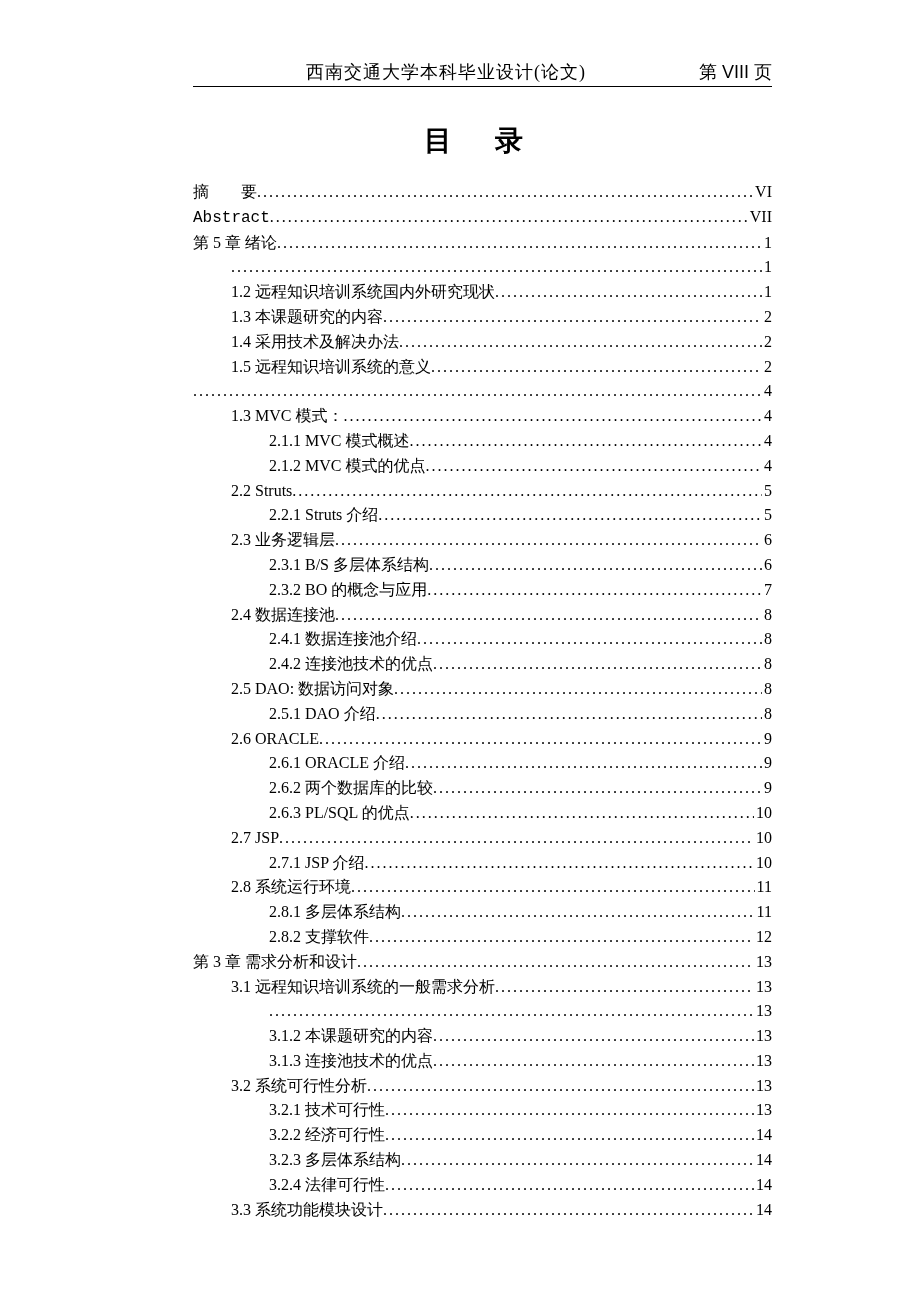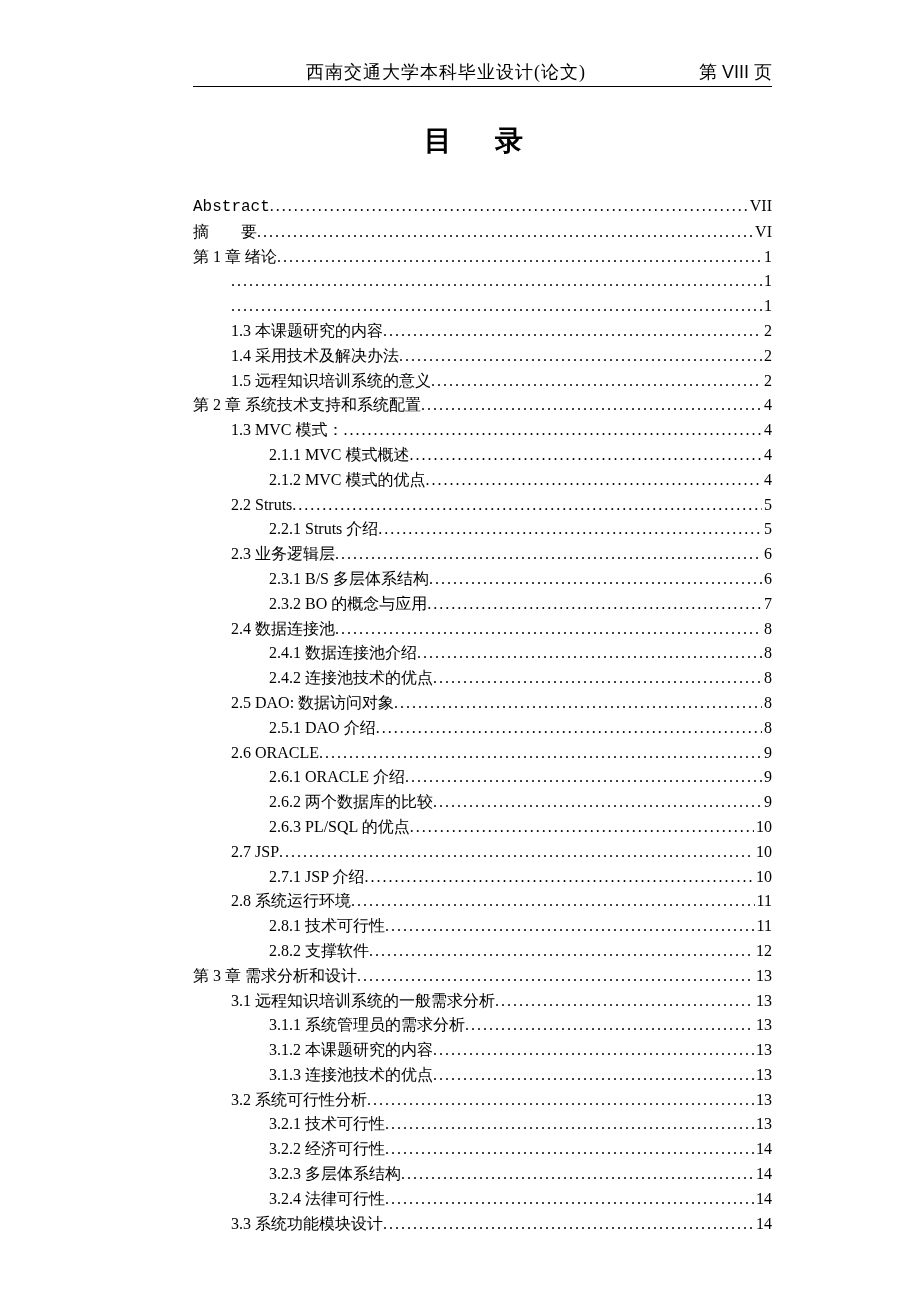--- a/index.html
+++ b/index.html
@@ -31,21 +31,21 @@
     letter-spacing: 1px;
   }
   .header-right {
     font-family: Liberation Sans, sans-serif;
     white-space: nowrap;
   }
   .title {
     text-align: center;
     font-size: 28px;
     font-weight: bold;
-    margin: 35px 0 34px 0;
+    margin: 35px 0 20px 0;
     letter-spacing: 18px;
   }
   .toc {
     font-size: 16px;
     line-height: 1.55;
   }
   .toc-row {
     display: flex;
     align-items: baseline;
     white-space: nowrap;
@@ -78,59 +78,59 @@
 
   <div class="header-row">
     <span class="header-center">西南交通大学本科毕业设计(论文)</span>
     <span class="header-right">第 VIII 页</span>
   </div>
 
   <div class="title">目 录</div>
 
   <div class="toc" id="toc">
       <div class="toc-row">
+        <span class="toc-label">摘　　要</span>
+        <span class="toc-dots"></span>
+        <span class="toc-page">VI</span>
+      </div>
+      <div class="toc-row">
         <span class="toc-label latin">Abstract</span>
         <span class="toc-dots"></span>
         <span class="toc-page">VII</span>
       </div>
       <div class="toc-row">
-        <span class="toc-label">摘　　要</span>
-        <span class="toc-dots"></span>
-        <span class="toc-page">VI</span>
-      </div>
-      <div class="toc-row">
-        <span class="toc-label">第 1 章 绪论</span>
+        <span class="toc-label">第 5 章 绪论</span>
         <span class="toc-dots"></span>
         <span class="toc-page">1</span>
       </div>
       <div class="toc-row ind1">
         <span class="toc-dots"></span>
         <span class="toc-page">1</span>
       </div>
       <div class="toc-row ind1">
+        <span class="toc-label">1.2 远程知识培训系统国内外研究现状 </span>
         <span class="toc-dots"></span>
         <span class="toc-page">1</span>
       </div>
       <div class="toc-row ind1">
         <span class="toc-label">1.3 本课题研究的内容 </span>
         <span class="toc-dots"></span>
         <span class="toc-page">2</span>
       </div>
       <div class="toc-row ind1">
         <span class="toc-label">1.4 采用技术及解决办法 </span>
         <span class="toc-dots"></span>
         <span class="toc-page">2</span>
       </div>
       <div class="toc-row ind1">
         <span class="toc-label">1.5 远程知识培训系统的意义 </span>
         <span class="toc-dots"></span>
         <span class="toc-page">2</span>
       </div>
       <div class="toc-row">
-        <span class="toc-label">第 2 章 系统技术支持和系统配置</span>
         <span class="toc-dots"></span>
         <span class="toc-page">4</span>
       </div>
       <div class="toc-row ind1">
         <span class="toc-label">1.3 MVC 模式：</span>
         <span class="toc-dots"></span>
         <span class="toc-page">4</span>
       </div>
       <div class="toc-row ind2">
         <span class="toc-label">2.1.1 MVC 模式概述 </span>
@@ -221,41 +221,40 @@
         <span class="toc-label">2.7.1 JSP 介绍 </span>
         <span class="toc-dots"></span>
         <span class="toc-page">10</span>
       </div>
       <div class="toc-row ind1">
         <span class="toc-label">2.8 系统运行环境</span>
         <span class="toc-dots"></span>
         <span class="toc-page">11</span>
       </div>
       <div class="toc-row ind2">
-        <span class="toc-label">2.8.1 技术可行性 </span>
+        <span class="toc-label">2.8.1 多层体系结构 </span>
         <span class="toc-dots"></span>
         <span class="toc-page">11</span>
       </div>
       <div class="toc-row ind2">
         <span class="toc-label">2.8.2 支撑软件 </span>
         <span class="toc-dots"></span>
         <span class="toc-page">12</span>
       </div>
       <div class="toc-row">
         <span class="toc-label">第 3 章 需求分析和设计</span>
         <span class="toc-dots"></span>
         <span class="toc-page">13</span>
       </div>
       <div class="toc-row ind1">
         <span class="toc-label">3.1 远程知识培训系统的一般需求分析</span>
         <span class="toc-dots"></span>
         <span class="toc-page">13</span>
       </div>
       <div class="toc-row ind2">
-        <span class="toc-label">3.1.1 系统管理员的需求分析</span>
         <span class="toc-dots"></span>
         <span class="toc-page">13</span>
       </div>
       <div class="toc-row ind2">
         <span class="toc-label">3.1.2 本课题研究的内容</span>
         <span class="toc-dots"></span>
         <span class="toc-page">13</span>
       </div>
       <div class="toc-row ind2">
         <span class="toc-label">3.1.3 连接池技术的优点</span>

